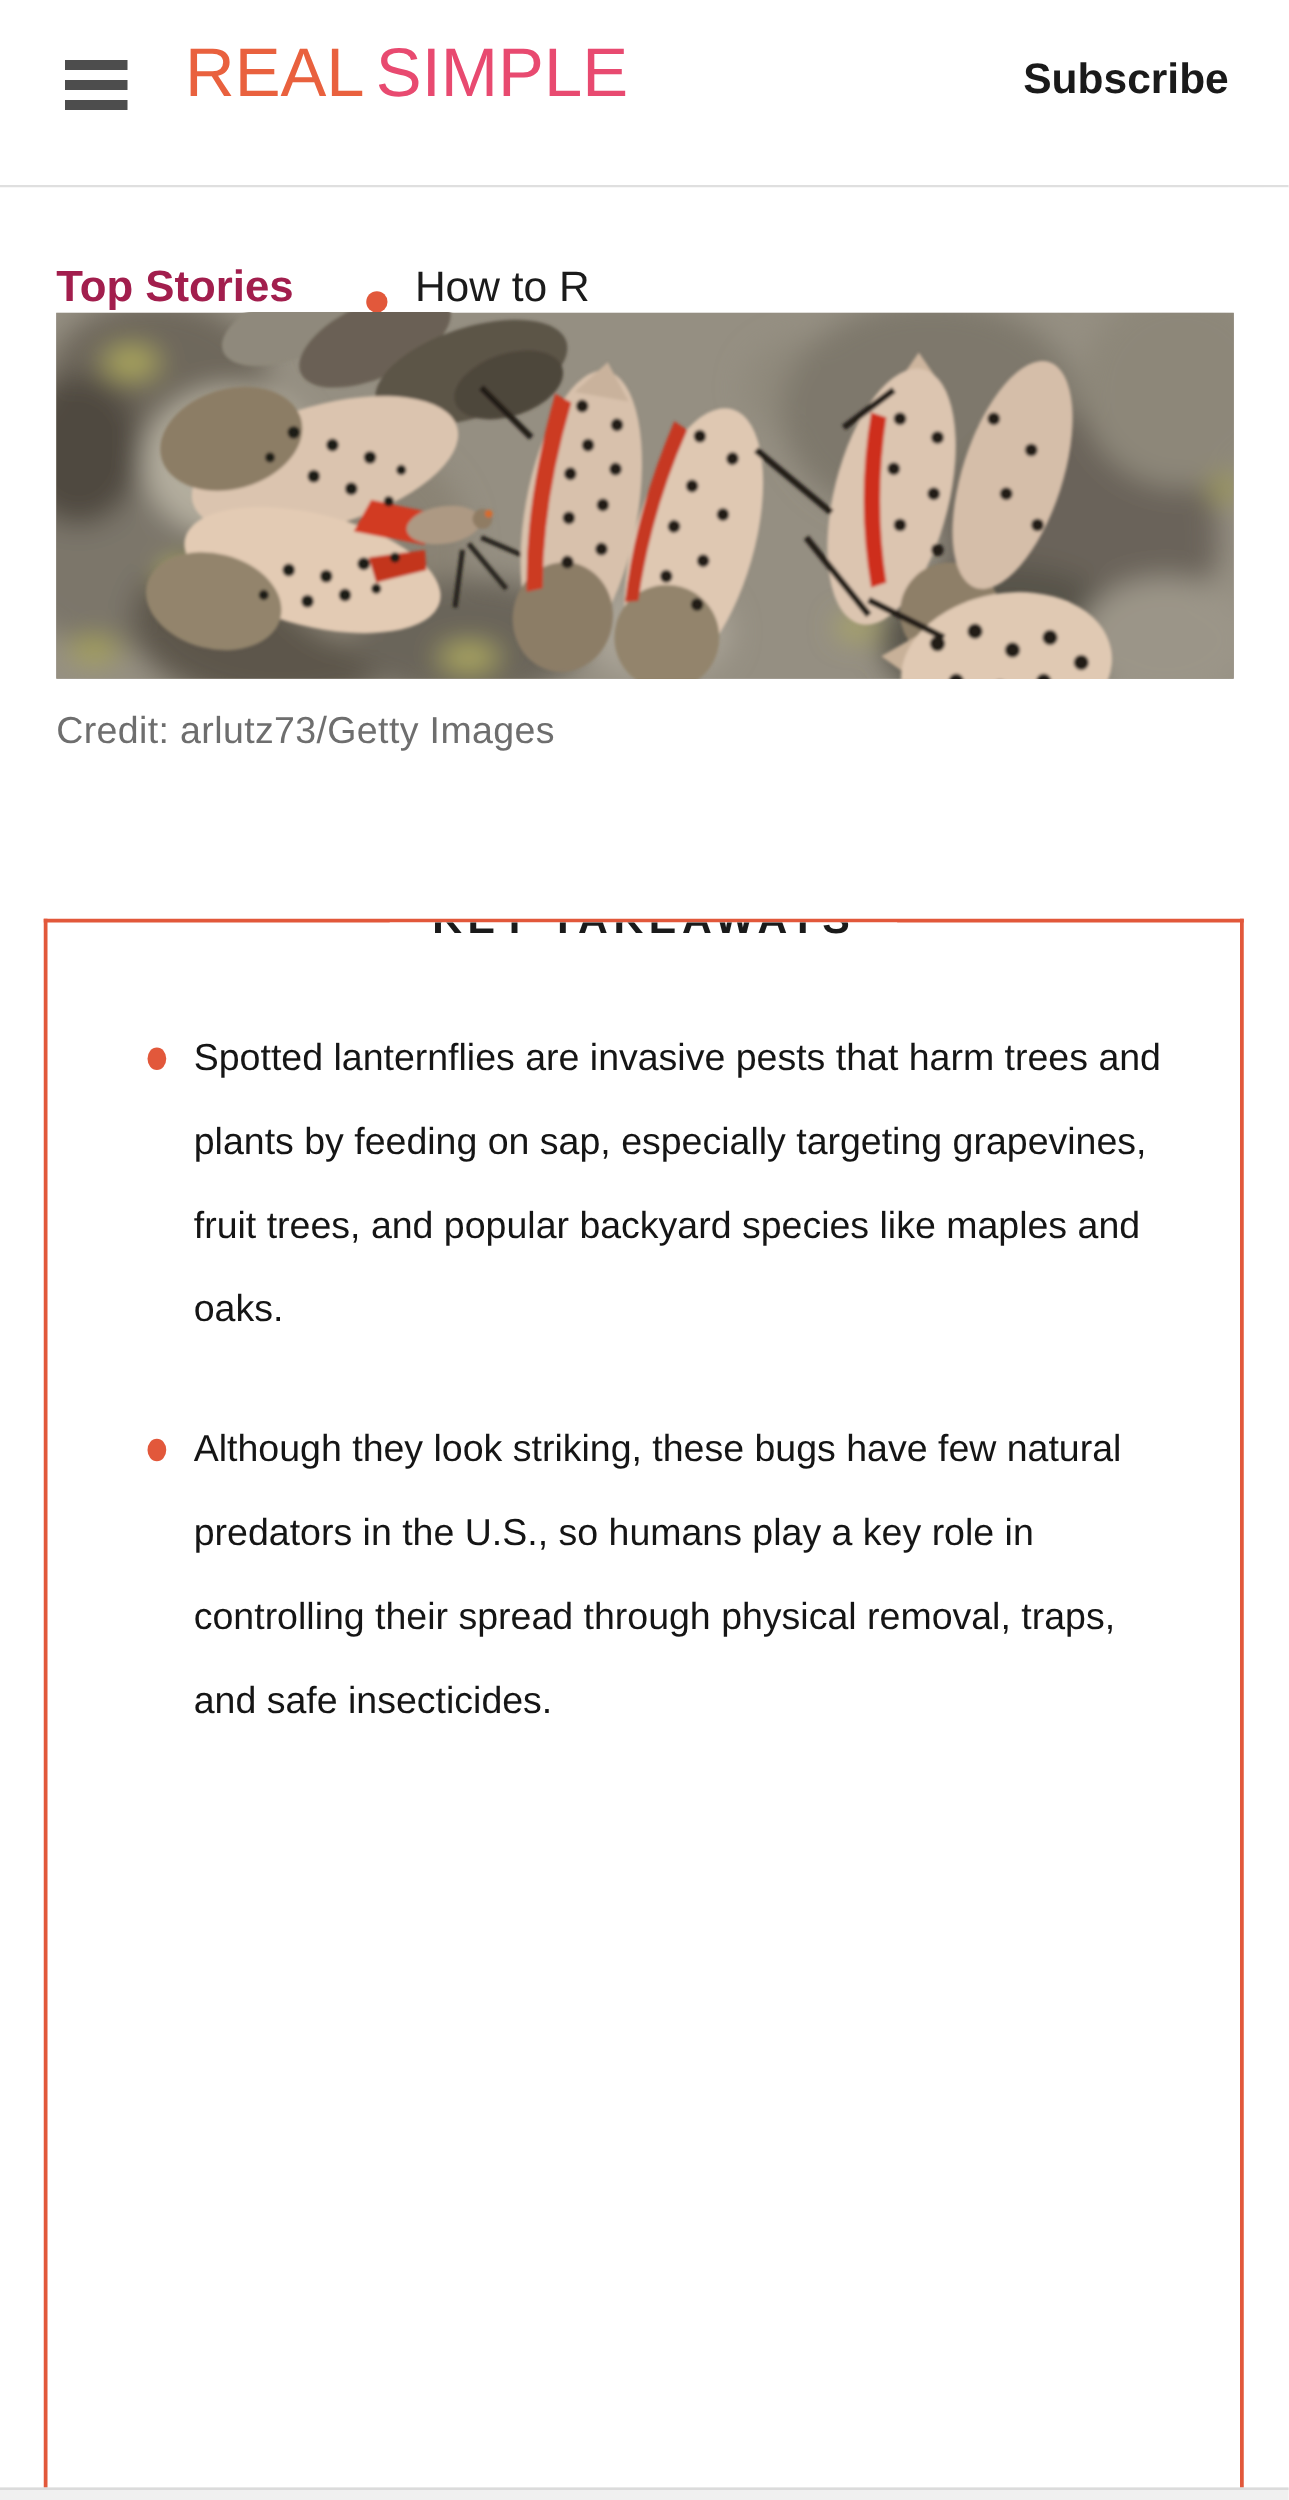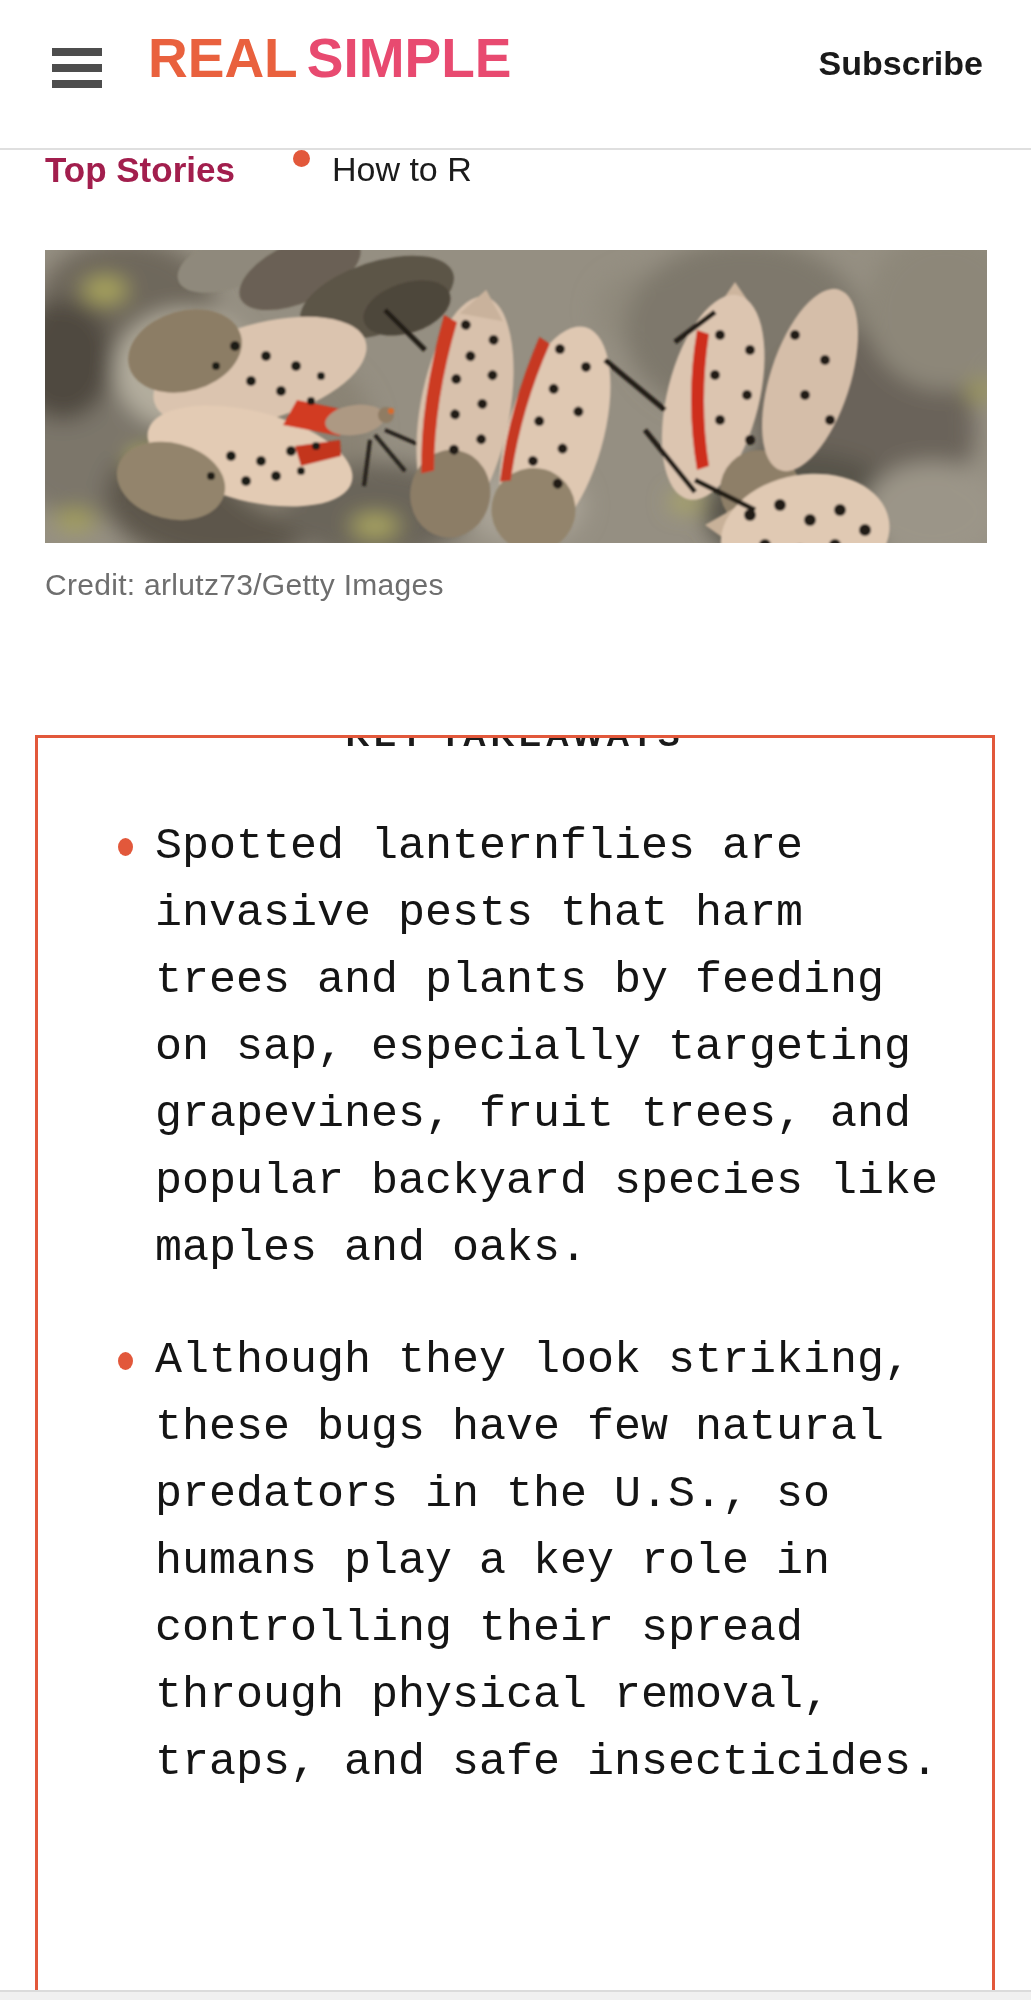--- a/index.html
+++ b/index.html
@@ -12,47 +12,47 @@
   body{
     width:1031px;height:2000px;overflow:hidden;background:#fff;
     font-family:"Liberation Sans",sans-serif;color:var(--text_dark);
     position:relative;
   }
   
   .site-header{position:relative;height:150px;background:#fff;border-bottom:2px solid var(--divider)}
   .menu-btn{position:absolute;left:52px;top:48px;width:50px;height:40px;background:none;border:none;
     padding:0;display:flex;flex-direction:column;justify-content:space-between;cursor:pointer}
   .menu-btn span{display:block;height:8px;width:100%;background:#4d4d4d}
-  .logo{position:absolute;left:148px;top:26px;font-weight:700;font-size:55px;letter-spacing:0px;
+  .logo{position:absolute;left:148px;top:26px;font-weight:400;font-size:55px;letter-spacing:0px;
     text-decoration:none;white-space:nowrap}
   .logo .real{color:var(--brand_real);margin-right:9px}
   .logo .simple{color:var(--brand_simple)}
   .subscribe{position:absolute;right:48px;top:44px;font-size:34px;color:#1a1a1a;text-decoration:none;font-weight:700}
   
-  .topbar{position:relative;height:100px;display:flex;align-items:flex-start;padding-left:45px;
+  .topbar{position:relative;height:100px;display:flex;align-items:flex-end;padding-left:45px;
     white-space:nowrap;overflow:hidden;background:#fff}
   .topbar .bar-label{font-weight:700;color:var(--top_stories);font-size:35px;margin-right:36px}
   .topbar a{color:#1b1b1b;text-decoration:none;font-size:34px}
   .nav-dot{width:17px;height:17px;border-radius:50%;background:var(--accent);display:inline-block;margin:0 22px;flex:none}
   .nav-fade{position:absolute;top:0;right:0;width:64px;height:100%;
     background:linear-gradient(to right, rgba(255,255,255,0), #fff 90%)}
   
   figure{margin:0 57px 0 45px;padding:0}
   .hero{width:942px;height:293px;overflow:hidden;background:#8d877a}
   .hero svg{display:block;width:100%;height:100%}
   figcaption{margin-top:25px;font-size:30px;color:var(--credit_gray);letter-spacing:.3px}
   
   .takeaways{position:relative;margin:133px 0 0 35px;width:960px;height:1263px;
     border:3px solid var(--accent);border-bottom:none;padding:75px 40px 40px 117px;overflow:hidden}
   .takeaways-title{position:absolute;top:-22px;left:50%;transform:translateX(-50%);margin:0;
     background:#fff;padding:0 34px;font-size:33px;font-weight:700;letter-spacing:4.5px;color:#1a1a1a;white-space:nowrap}
   .takeaways ul{list-style:none;margin:0;padding:0}
   .takeaways li{position:relative;margin:0 0 45px 0}
   .takeaways li .dot{position:absolute;left:-37px;top:25px;width:15px;height:18px;border-radius:50%;background:var(--accent)}
-  .takeaways p{margin:0;max-width:792px;font-family:Liberation Mono, monospace;font-size:45px;
+  .takeaways p{margin:0;max-width:792px;font-family:Liberation Sans, sans-serif;font-size:30px;
     line-height:67px;color:var(--text_dark)}
   mark.hl{position:relative;background:var(--highlight);color:inherit;padding:14px 10px 4px 8px;
     border-radius:14px 18px 10px 22px;box-decoration-break:clone;-webkit-box-decoration-break:clone}
   mark.hl::after{content:"";position:absolute;right:14px;bottom:-16px;width:52px;height:24px;
     background:var(--highlight);border-radius:4px 6px 20px 10px;transform:rotate(7deg)}
   
   .bottom-strip{position:absolute;left:0;bottom:0;width:100%;height:10px;background:#F0F0F0;border-top:2px solid #DBDBDB}
 </style>
 </head>
 <body>

